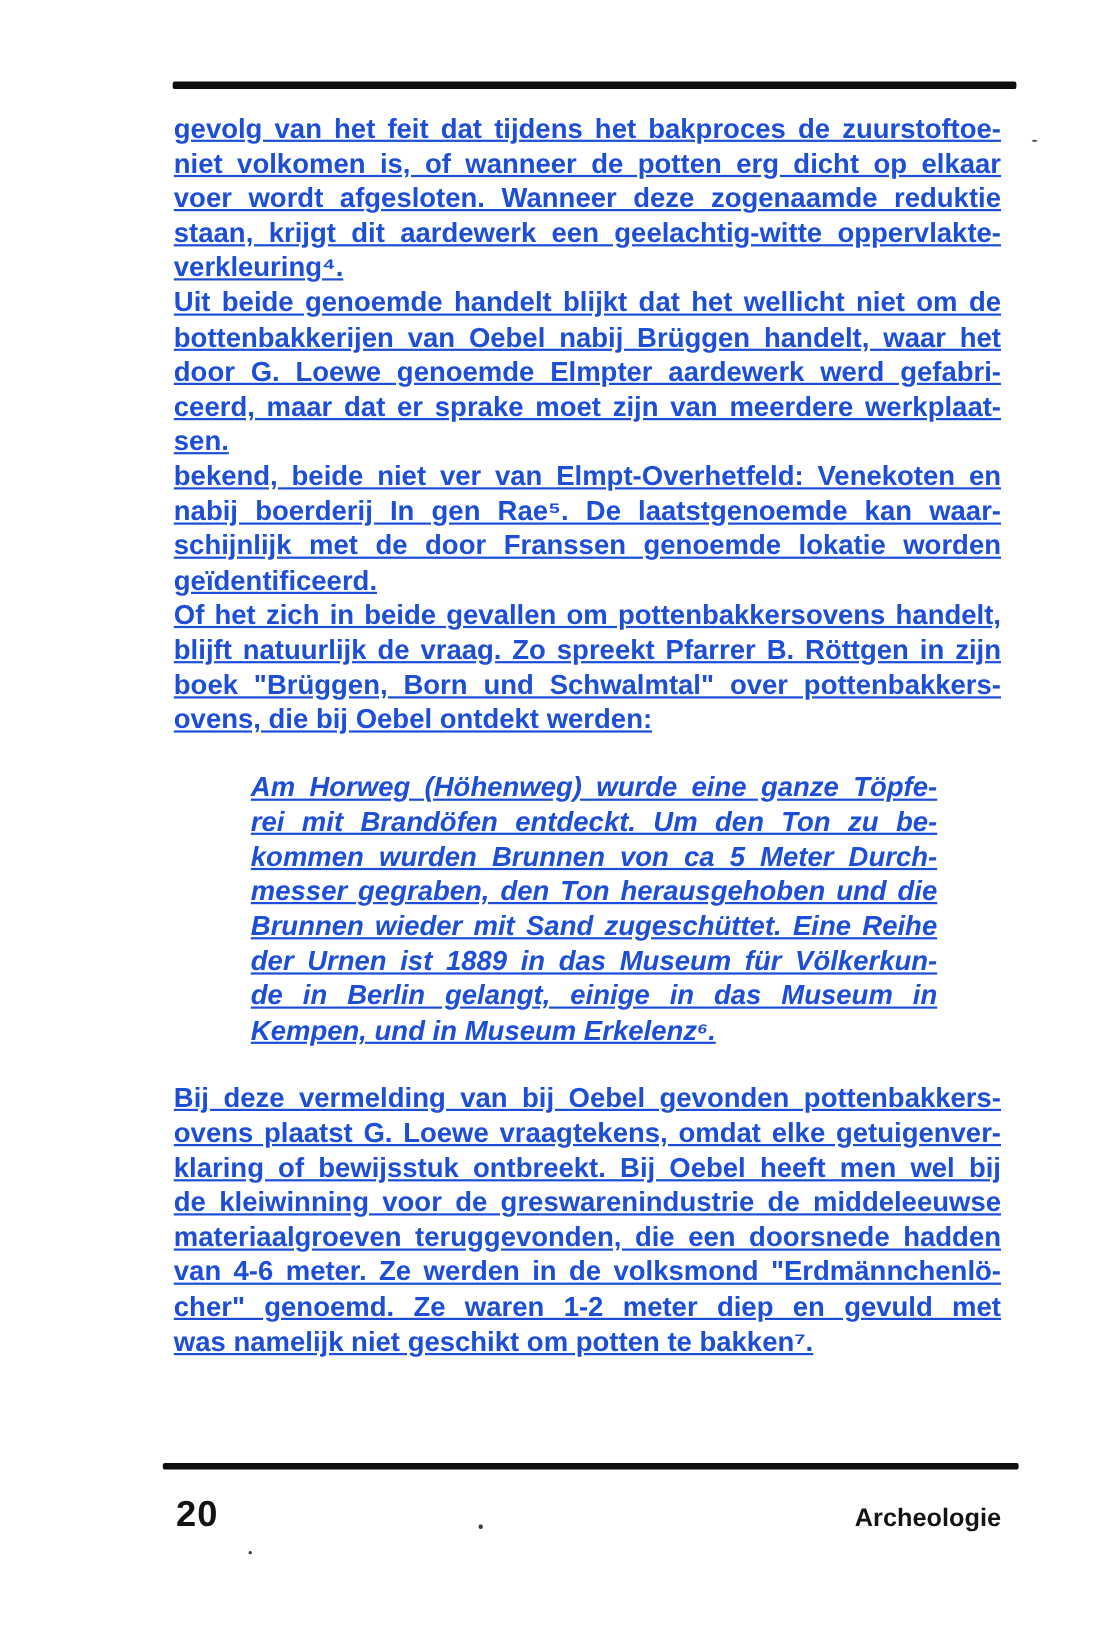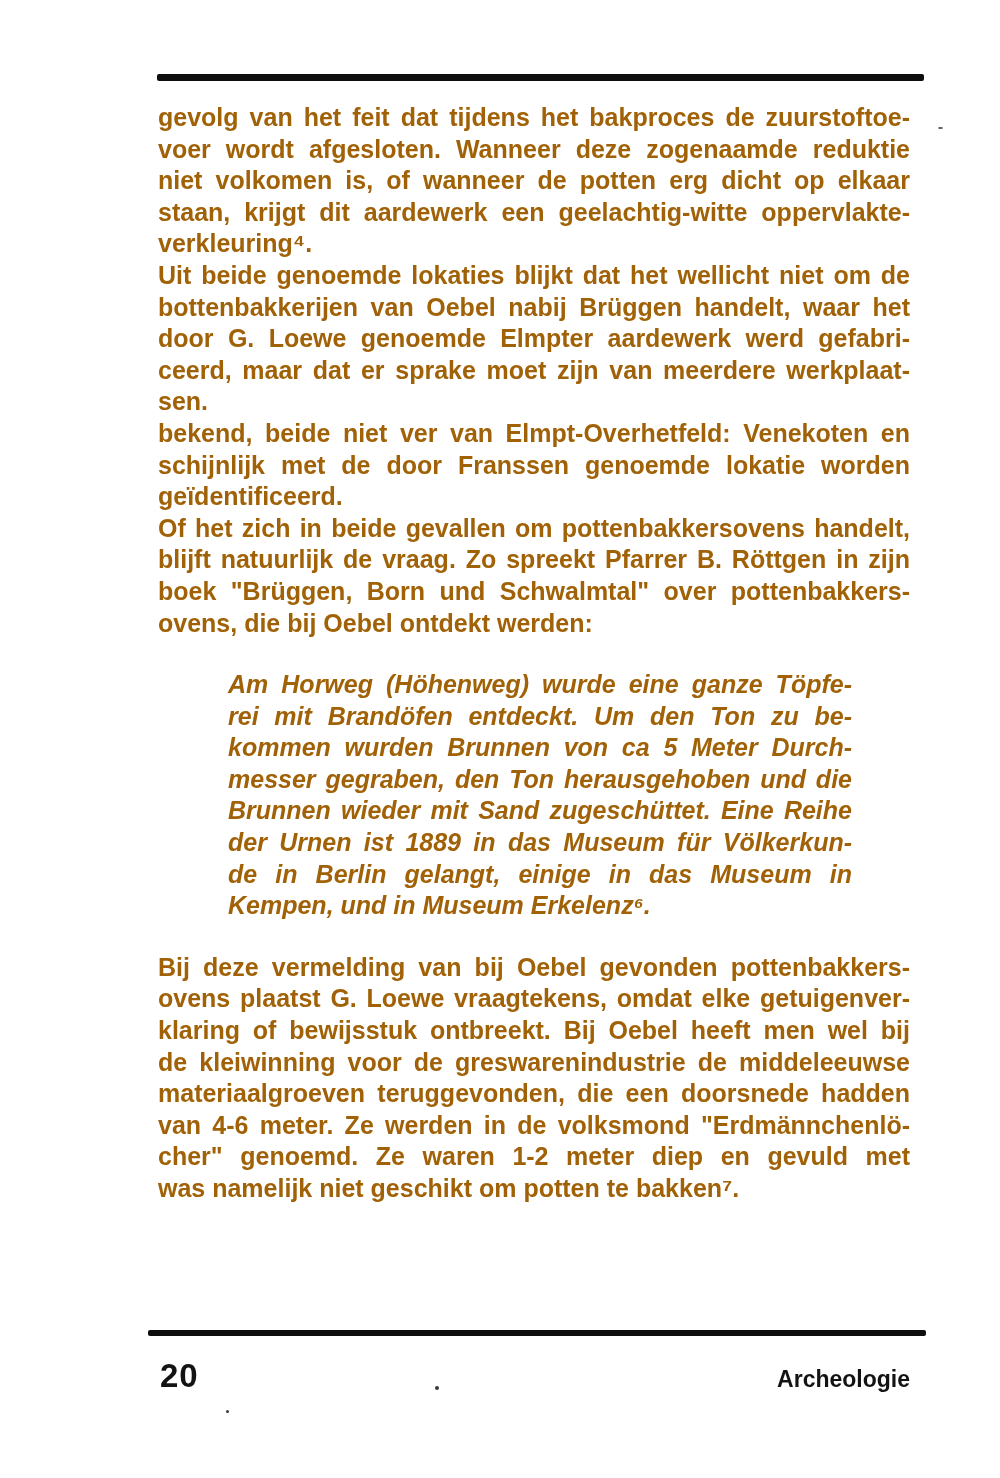--- a/index.html
+++ b/index.html
@@ -35,21 +35,22 @@
     border-radius: 2px;
   }
   .body-text {
     position: absolute;
     left: 158px;
     top: 102px;
     width: 752px;
     font-size: 25px;
     font-weight: bold;
     line-height: 31.6px;
-    color: #a16207;
+    color: #1d4ed8;
+    text-decoration: underline;
   }
   .para {
     margin: 0;
   }
   .para.quote {
     margin: 30px 58px 30px 70px;
     font-style: italic;
     font-weight: bold;
   }
   .line {
@@ -87,34 +88,35 @@
 </style>
 </head>
 <body>
 
 <div class="page">
   <div class="top-rule"></div>
 
   <div class="body-text" id="body-root">
       <div class="para normal">
         <div class="line">gevolg van het feit dat tijdens het bakproces de zuurstoftoe-</div>
+        <div class="line">niet volkomen is, of wanneer de potten erg dicht op elkaar</div>
         <div class="line">voer wordt afgesloten. Wanneer deze zogenaamde reduktie</div>
-        <div class="line">niet volkomen is, of wanneer de potten erg dicht op elkaar</div>
         <div class="line">staan, krijgt dit aardewerk een geelachtig-witte oppervlakte-</div>
         <div class="line last">verkleuring⁴.</div>
       </div>
       <div class="para normal">
-        <div class="line">Uit beide genoemde lokaties blijkt dat het wellicht niet om de</div>
+        <div class="line">Uit beide genoemde handelt blijkt dat het wellicht niet om de</div>
         <div class="line">bottenbakkerijen van Oebel nabij Brüggen handelt, waar het</div>
         <div class="line">door G. Loewe genoemde Elmpter aardewerk werd gefabri-</div>
         <div class="line">ceerd, maar dat er sprake moet zijn van meerdere werkplaat-</div>
         <div class="line last">sen.</div>
       </div>
       <div class="para normal">
         <div class="line">bekend, beide niet ver van Elmpt-Overhetfeld: Venekoten en</div>
+        <div class="line">nabij boerderij In gen Rae⁵. De laatstgenoemde kan waar-</div>
         <div class="line">schijnlijk met de door Franssen genoemde lokatie worden</div>
         <div class="line last">geïdentificeerd.</div>
       </div>
       <div class="para normal">
         <div class="line">Of het zich in beide gevallen om pottenbakkersovens handelt,</div>
         <div class="line">blijft natuurlijk de vraag. Zo spreekt Pfarrer B. Röttgen in zijn</div>
         <div class="line">boek "Brüggen, Born und Schwalmtal" over pottenbakkers-</div>
         <div class="line last">ovens, die bij Oebel ontdekt werden:</div>
       </div>
       <div class="para quote">

